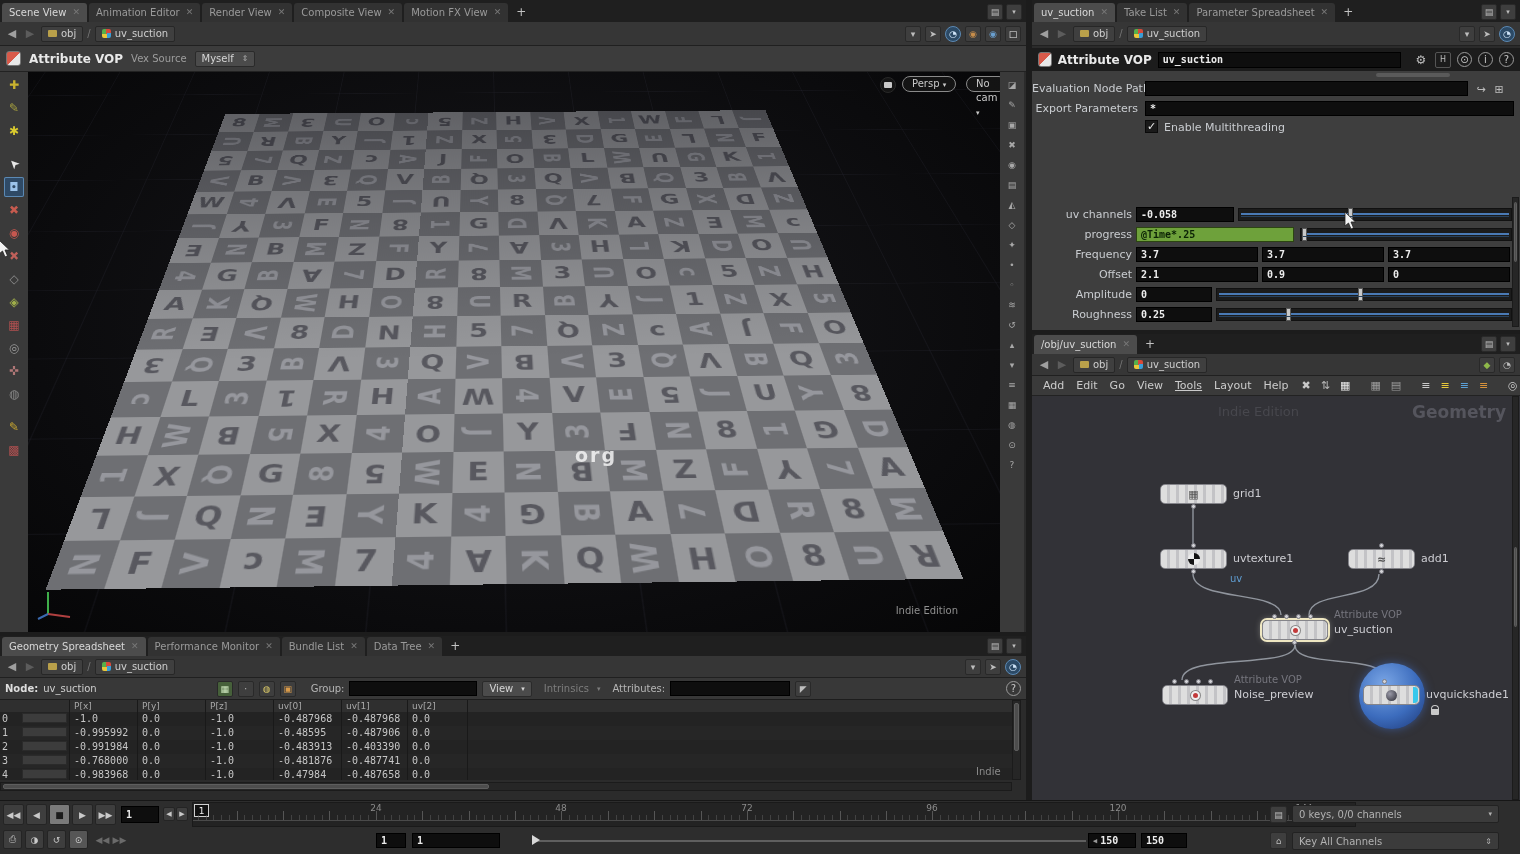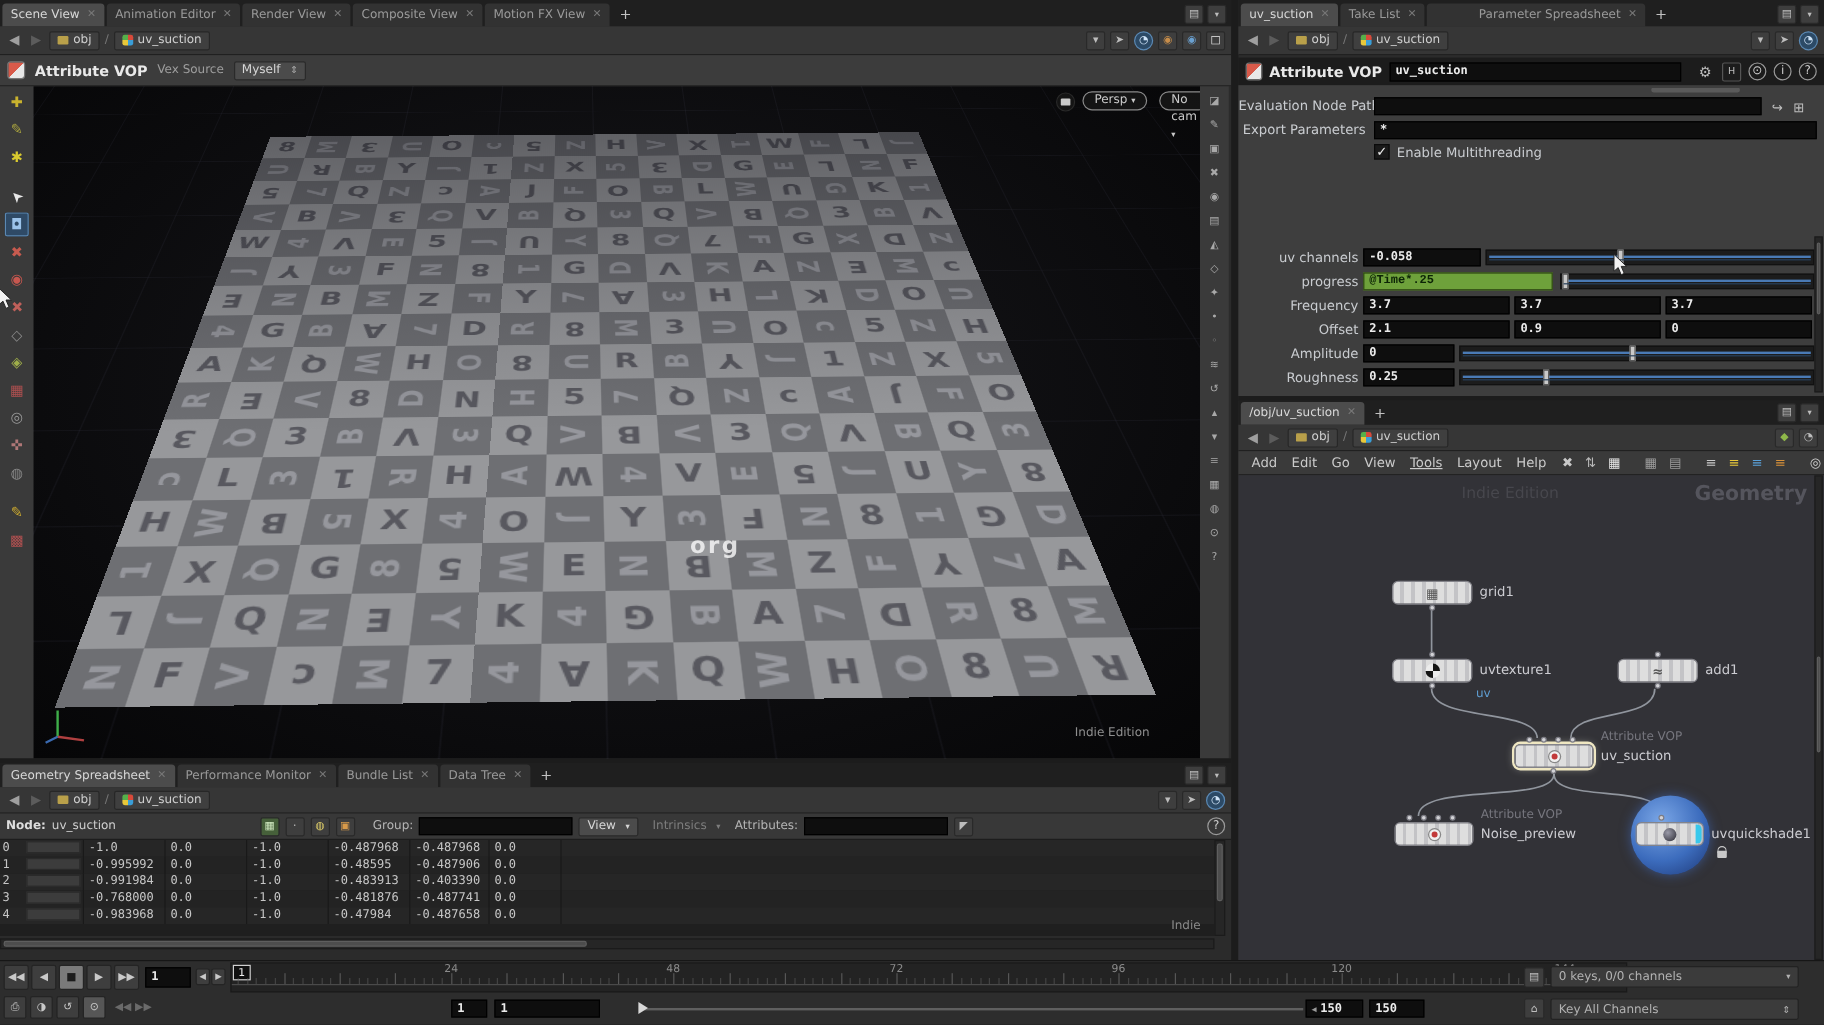--- a/index.html
+++ b/index.html
@@ -1070,20 +1070,30 @@
         <span style="font-size:7px;">▾</span>
       </span>
     <span style="color:#b5b5b5;font-size:10px;">Attributes:</span>
     <span class="field" style="position:relative;width:120px;height:15px;"></span>
     <span class="iconbtn">◤</span>
     <span style="flex:1;"></span>
     <span class="roundico">?</span>
   </div>
 
   <div class="sheet-table" id="sheettable" style="left:0;top:700px;width:1012px;height:80px;">
+      <div class="srow hdr">
+        <div class="scell" style="width: 70px;"></div>
+        <div class="scell" style="width: 68px;">P[x]</div>
+        <div class="scell" style="width: 68px;">P[y]</div>
+        <div class="scell" style="width: 68px;">P[z]</div>
+        <div class="scell" style="width: 68px;">uv[0]</div>
+        <div class="scell" style="width: 66px;">uv[1]</div>
+        <div class="scell" style="width: 60px;">uv[2]</div>
+        <div class="scell" style="flex: 1 1 0%; border-right: none;"></div>
+      </div>
       <div class="srow">
         <div class="scell" style="width: 70px; display: flex; padding-left: 2px;">
           <span>0</span>
           <span class="idxbox"></span>
         </div>
         <div class="scell" style="width: 68px;">-1.0</div>
         <div class="scell" style="width: 68px;">0.0</div>
         <div class="scell" style="width: 68px;">-1.0</div>
         <div class="scell" style="width: 68px;">-0.487968</div>
         <div class="scell" style="width: 66px;">-0.487968</div>
@@ -1156,21 +1166,21 @@
   <div class="tabbar" id="rt-tabbar" style="left:1032px;top:0;width:488px;height:22px;">
       <div class="tab active">
         <div style="display: inline;">uv_suction</div>
         <div class="x" style="display: inline;">✕</div>
       </div>
       <div class="tab">
         <div style="display: inline;">Take List</div>
         <div class="x" style="display: inline;">✕</div>
       </div>
       <div class="tab">
-        <div style="display: inline; margin-left: 36px;">Parameter Spreadsheet</div>
+        <div style="display: inline;">Parameter Spreadsheet</div>
         <div class="x" style="display: inline;">✕</div>
       </div>
       <div class="plus">+</div>
       <div class="tb-right">
         <div class="iconbtn">▤</div>
         <div class="iconbtn" style="font-size: 7px;">▾</div>
       </div>
     </div>
   <div class="pathbar" id="rt-pathbar" style="left:1032px;top:22px;width:488px;height:24px;">
       <div class="nav">◀</div>
@@ -1215,21 +1225,21 @@
 
     <div class="checkbox" style="left:113px;top:49px;">✓</div>
     <div class="plabel" style="left:132px;top:49px;text-align:left;">Enable Multithreading</div>
     <div id="parmrows">
         <div class="plabel" style="left: 0px; top: 136px; width: 100px;">uv channels</div>
         <div class="field" style="left: 104px; top: 136px; width: 98px; position: absolute;">-0.058</div>
         <div class="track" style="left: 206px; top: 137px; width: 274px; position: absolute;">
           <div class="handle" style="left: 109px;"></div>
         </div>
         <div class="plabel" style="left: 0px; top: 156px; width: 100px;">progress</div>
-        <div class="field green" style="left: 104px; top: 156px; width: 158px; position: absolute; font-family: Liberation Mono, monospace;">@Time*.25</div>
+        <div class="field green" style="left: 104px; top: 156px; width: 158px; position: absolute;">@Time*.25</div>
         <div class="track" style="left: 268px; top: 157px; width: 212px; position: absolute;">
           <div class="handle" style="left: 1px;"></div>
         </div>
         <div class="plabel" style="left: 0px; top: 176px; width: 100px;">Frequency</div>
         <div class="field" style="left: 104px; top: 176px; width: 122px; position: absolute;">3.7</div>
         <div class="field" style="left: 230px; top: 176px; width: 122px; position: absolute;">3.7</div>
         <div class="field" style="left: 356px; top: 176px; width: 122px; position: absolute;">3.7</div>
         <div class="plabel" style="left: 0px; top: 196px; width: 100px;">Offset</div>
         <div class="field" style="left: 104px; top: 196px; width: 122px; position: absolute;">2.1</div>
         <div class="field" style="left: 230px; top: 196px; width: 122px; position: absolute;">0.9</div>

